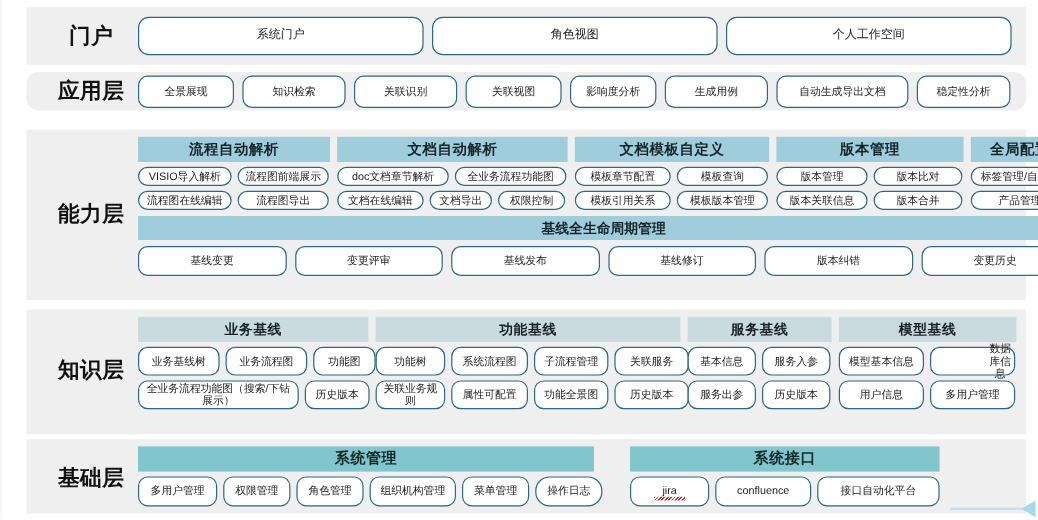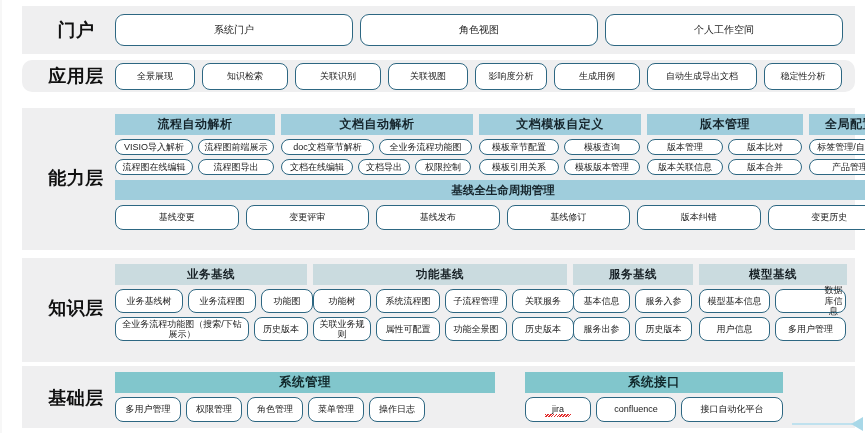--- a/index.html
+++ b/index.html
@@ -276,22 +276,23 @@
   <div class="band" id="base-row">
     <div class="rowlabel">基础层</div>
     <div class="rowbody">
       <div class="colgroup" id="base-groups" style="gap:30px;">
           <div class="col" style="width: 380px; flex: 0 0 380px;">
             <div class="grouphead teal">系统管理</div>
             <div class="cells">
               <div class="pill" style="width: 66px; flex: 0 0 66px;">多用户管理</div>
               <div class="pill" style="width: 56px; flex: 0 0 56px;">权限管理</div>
               <div class="pill" style="width: 56px; flex: 0 0 56px;">角色管理</div>
+              <div class="pill" style="width: 72px; flex: 0 0 72px;">组织机构管理</div>
               <div class="pill" style="width: 56px; flex: 0 0 56px;">菜单管理</div>
-              <div class="pill" style="width: 56px; flex: 0 0 56px;">操作日志</div>
+              <div class="pill" style="width: 56px; flex: 0 0 56px; border-radius: 12px;">操作日志</div>
             </div>
           </div>
           <div class="col" style="width: 258px; flex: 0 0 258px;">
             <div class="grouphead teal">系统接口</div>
             <div class="cells">
               <div class="pill jira" style="width: 66px; flex: 0 0 66px;">jira<span class="sq"></span></div>
               <div class="pill" style="width: 80px; flex: 0 0 80px;">confluence</div>
               <div class="pill" style="width: 102px; flex: 0 0 102px;">接口自动化平台</div>
             </div>
           </div>

